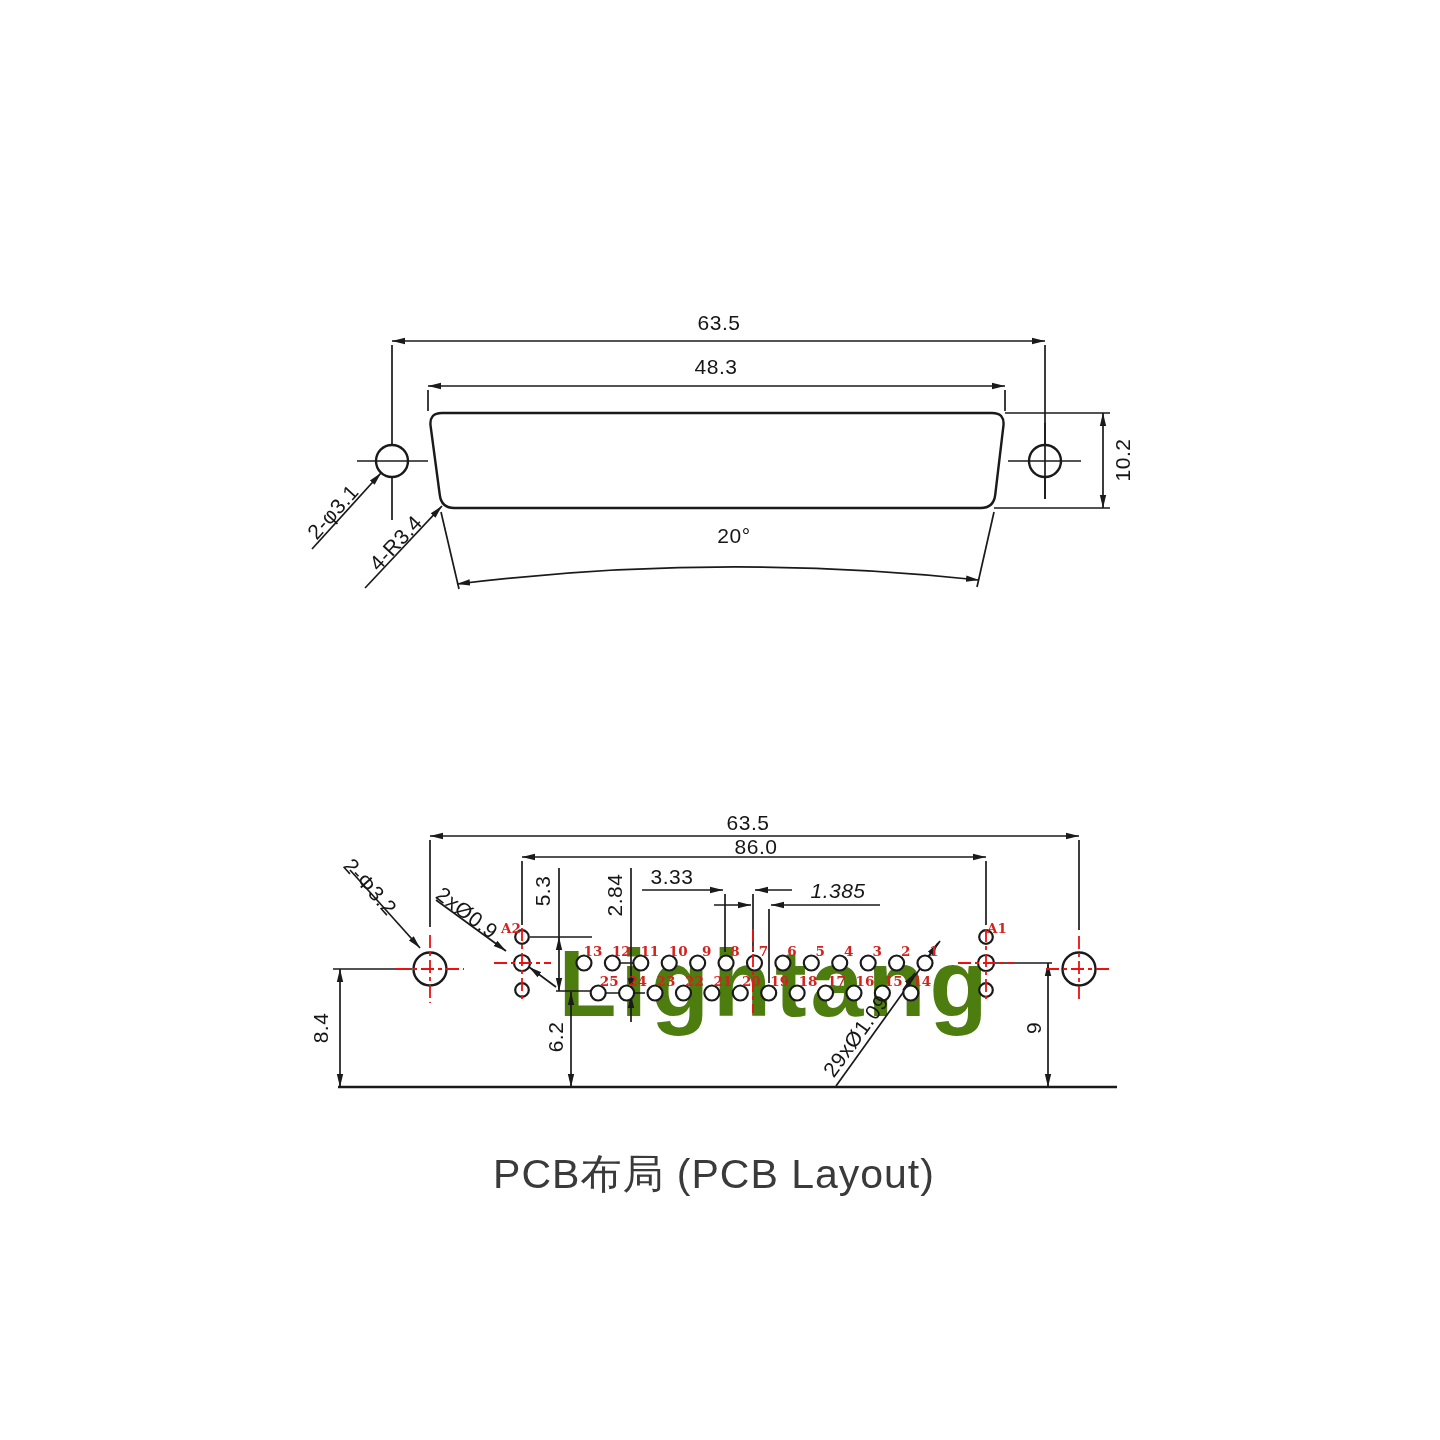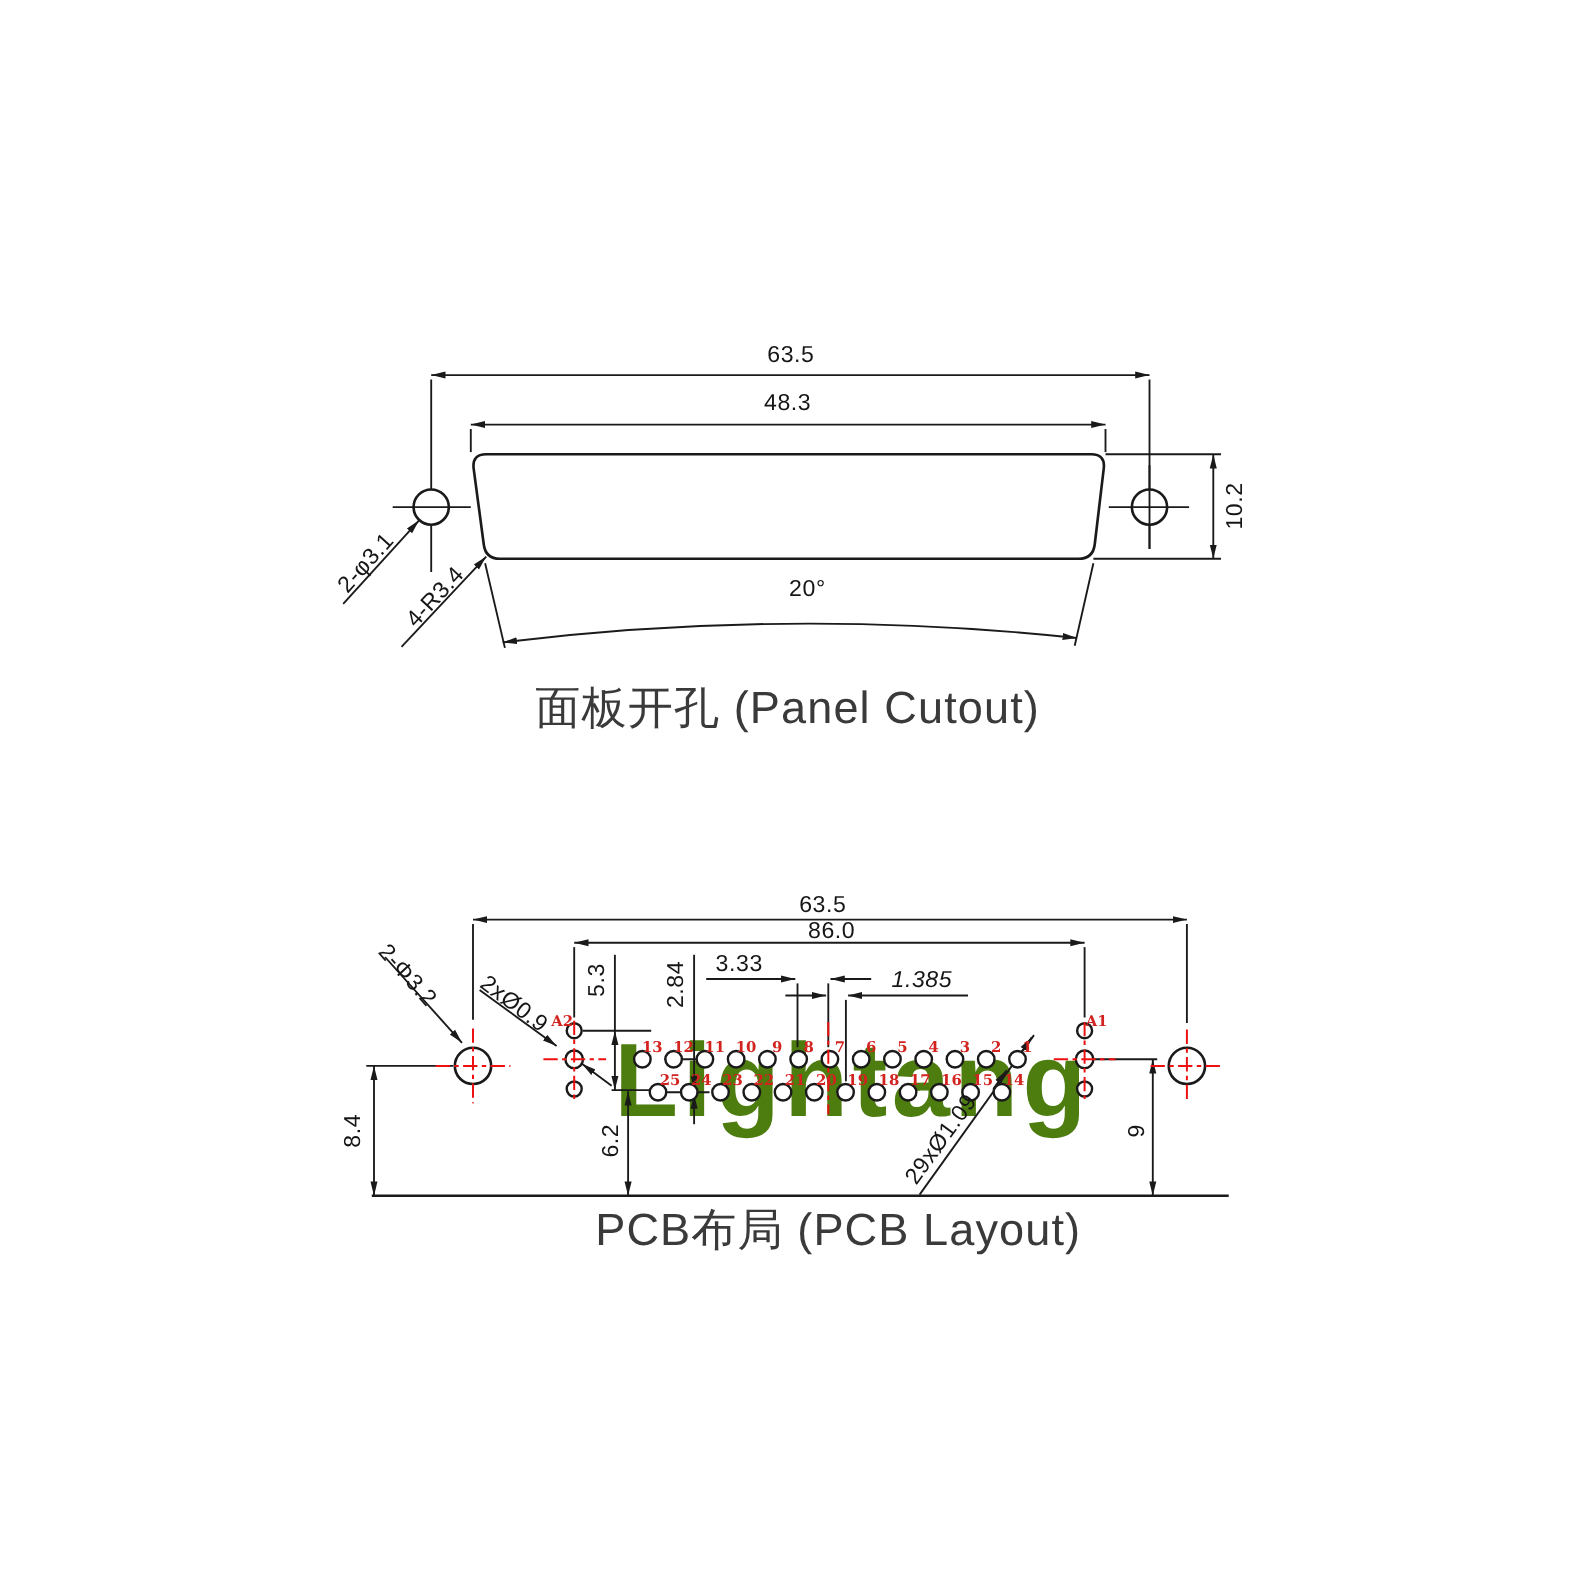--- a/index.html
+++ b/index.html
@@ -194,29 +194,28 @@
         <text x="511" y="933">A2</text>
       </g>
   </svg>
 
   <div class="t" style="left:719px;top:323px;">63.5</div>
   <div class="t" style="left:716px;top:367px;">48.3</div>
   <div class="t r90" style="left:1123px;top:460px;">10.2</div>
   <div class="t" style="left:734px;top:536px;text-align:center;">20°</div>
   <div class="t" style="left:333px;top:512px;transform:translate(-50%,-50%) rotate(-48deg);">2-φ3.1</div>
   <div class="t" style="left:396px;top:543px;transform:translate(-50%,-50%) rotate(-47deg);">4-R3.4</div>
-  <div class="t cap" style="left:716px;top:644px;">面板开孔 (Panel Cutout)</div>
 
   <div class="t" style="left:748px;top:823px;">63.5</div>
   <div class="t" style="left:756px;top:847px;">86.0</div>
   <div class="t r90" style="left:543px;top:891px;">5.3</div>
   <div class="t r90" style="left:615px;top:895px;">2.84</div>
   <div class="t" style="left:672px;top:877px;">3.33</div>
   <div class="t" style="left:838px;top:891px;font-style:italic;">1.385</div>
   <div class="t r90" style="left:321px;top:1028px;">8.4</div>
   <div class="t r90" style="left:556px;top:1037px;">6.2</div>
   <div class="t r90" style="left:1034px;top:1028px;">9</div>
   <div class="t" style="left:370px;top:887px;transform:translate(-50%,-50%) rotate(48deg);">2-Φ3.2</div>
   <div class="t" style="left:467px;top:913px;transform:translate(-50%,-50%) rotate(37deg);">2xØ0.9</div>
   <div class="t" style="left:856px;top:1036px;transform:translate(-50%,-50%) rotate(-54deg);">29xØ1.09</div>
-  <div class="t cap" style="left:714px;top:1118px;margin-left:48px;">PCB布局 (PCB Layout)</div>
+  <div class="t cap" style="left:714px;top:1174px;">PCB布局 (PCB Layout)</div>
 
 </div>
 
 </body></html>

